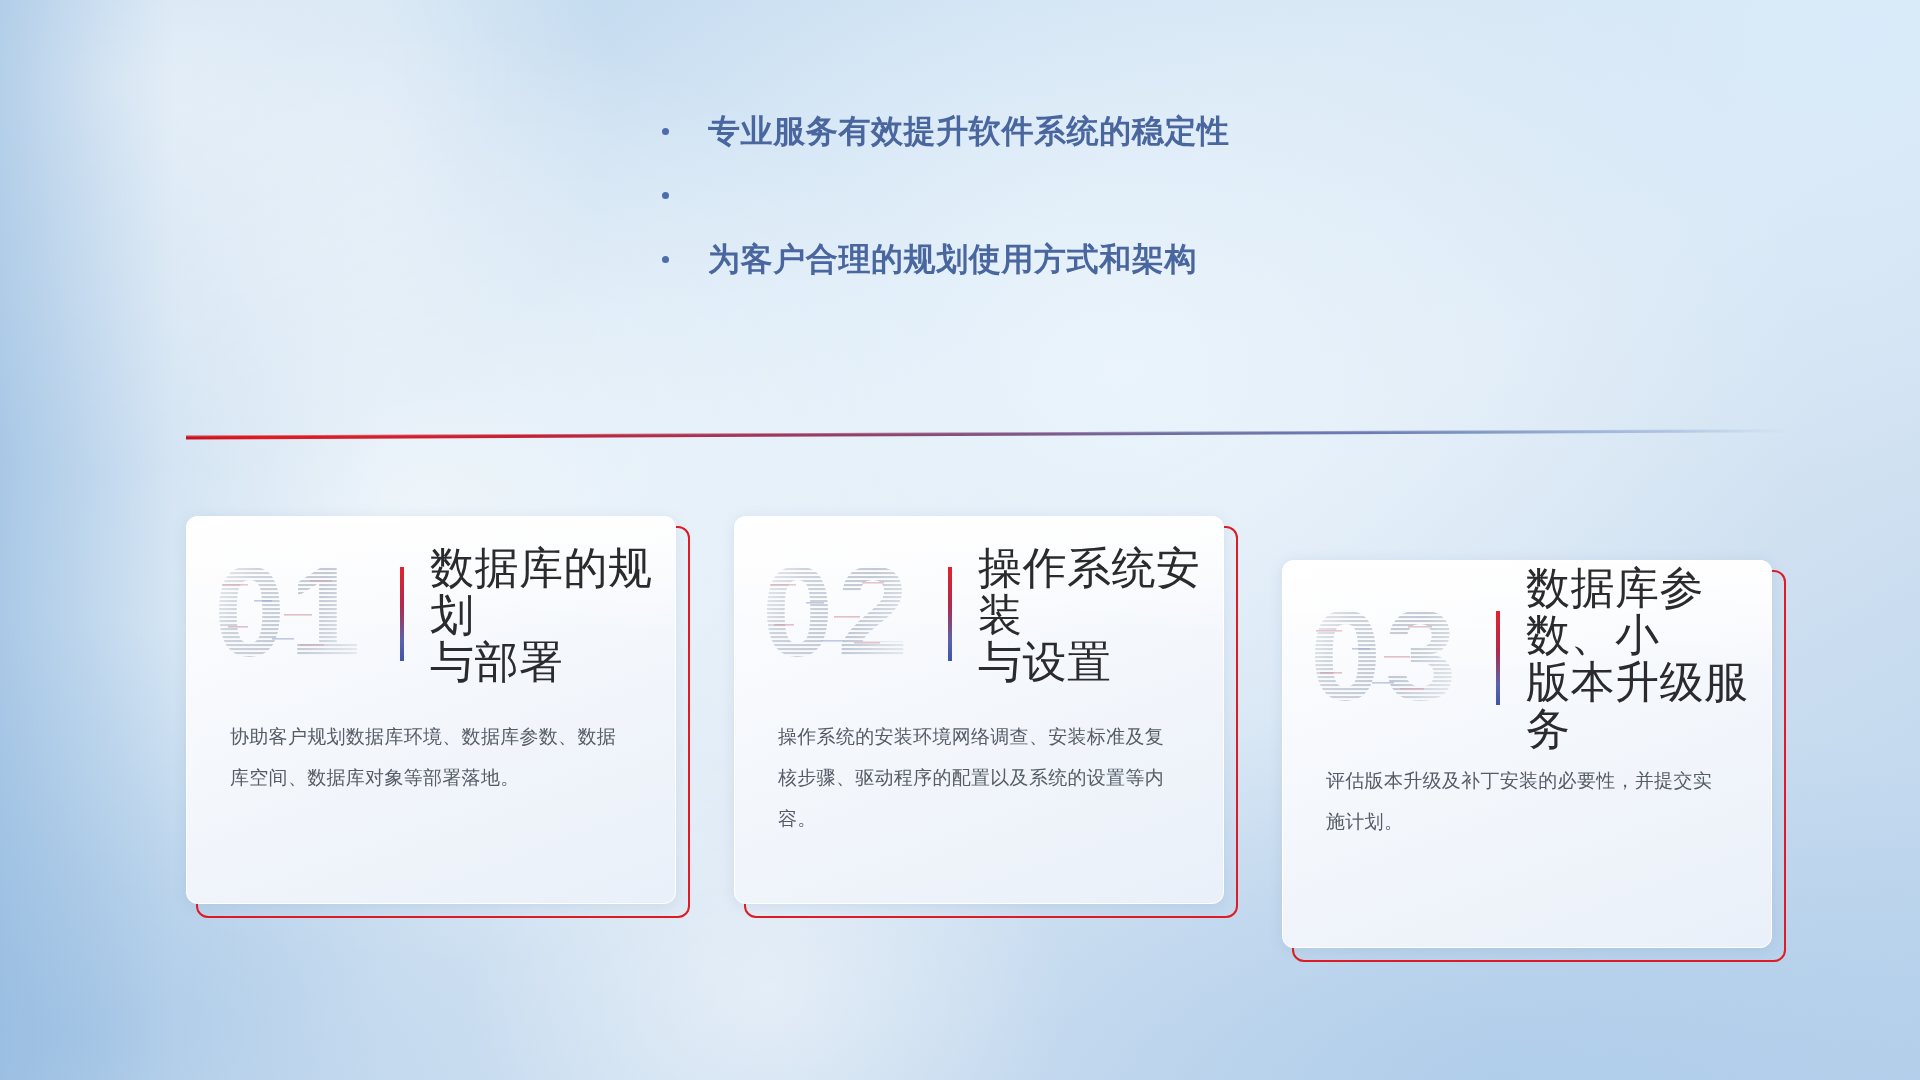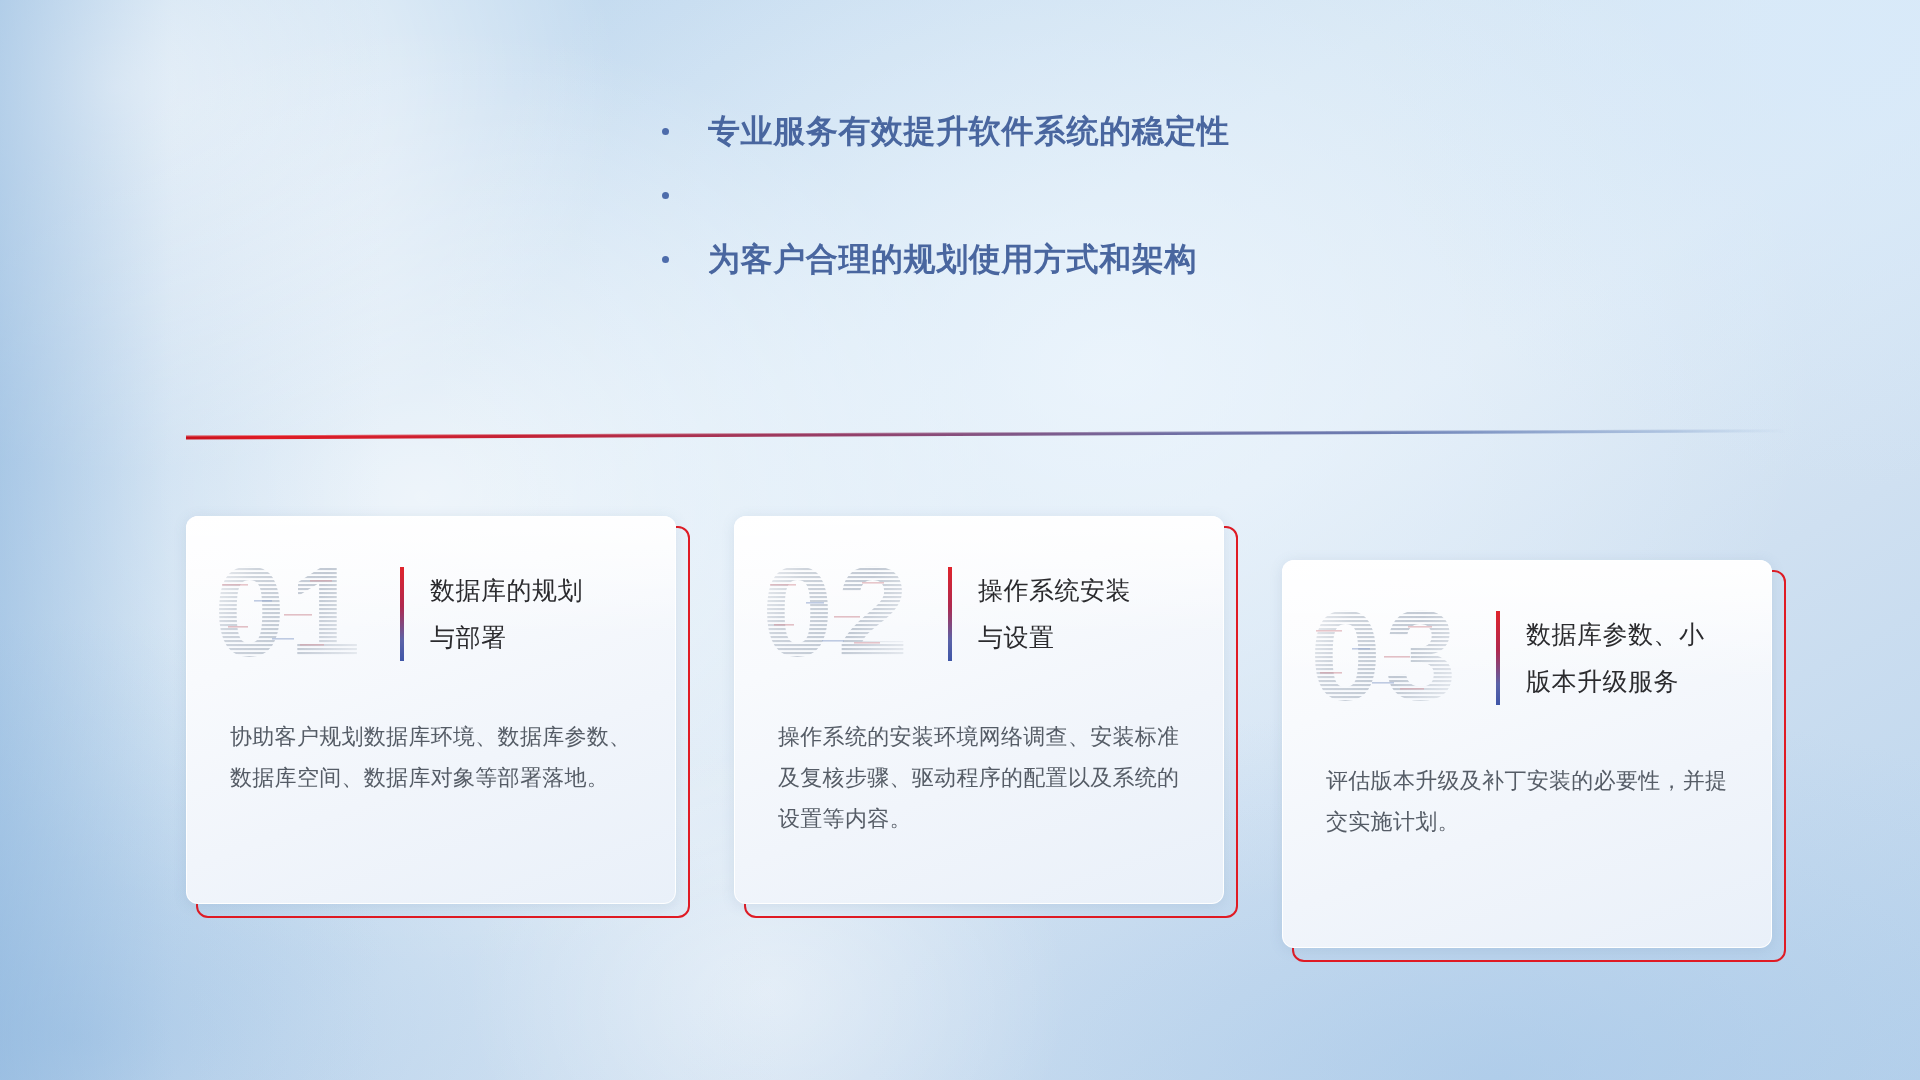--- a/index.html
+++ b/index.html
@@ -56,25 +56,25 @@
   }
   .card-sheen{position:absolute;left:0;top:0;width:100%;height:120px;
     background:linear-gradient(180deg,rgba(255,255,255,.9) 0%,rgba(255,255,255,0) 100%);}
 
   .card-head{position:absolute;left:0;top:28px;width:490px;height:140px;
     display:flex;align-items:center;}
   .ghostnum{position:relative;width:182px;height:124px;margin-left:28px;flex:none;}
   .ghostnum svg{position:absolute;left:0;top:0;}
   .vbar{width:4px;height:94px;flex:none;margin:0 26px 0 4px;
         background:linear-gradient(180deg,#e0242c 0%,#b0294f 42%,#5b63a8 78%,#3f56a8 100%);}
-  .card-title{font-size:25px;line-height:47px;color:#2b2b2e;font-weight:400;
+  .card-title{font-size:44px;line-height:47px;color:#2b2b2e;font-weight:400;
     letter-spacing:.5px;white-space:pre-line;flex:1;padding-right:8px;}
 
   .card-body{position:absolute;left:44px;top:200px;width:404px;
-    font-size:22px;line-height:41px;color:#555c66;letter-spacing:.3px;}
+    font-size:19px;line-height:41px;color:#555c66;letter-spacing:.3px;}
 </style>
 </head>
 <body>
 
 <div id="bg">
   <div class="bgl b1"></div>
   <div class="bgl b2"></div>
   <div class="bgl b3"></div>
   <div class="bgl b4"></div>
   <div class="bgl b5"></div>

